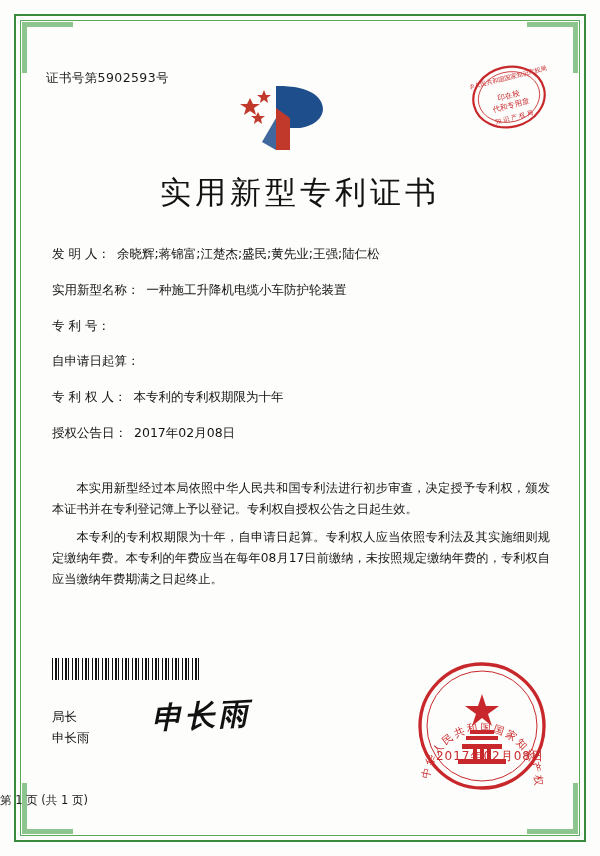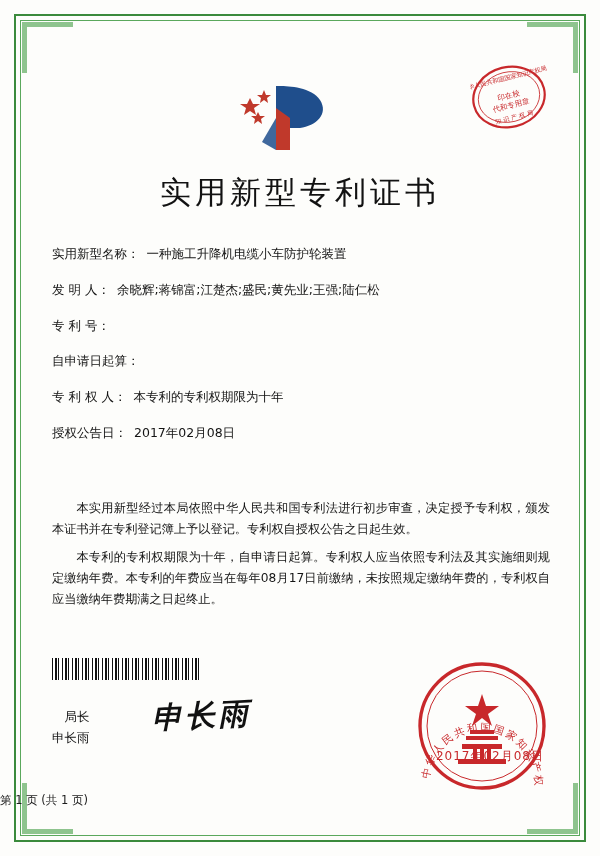--- a/index.html
+++ b/index.html
@@ -101,21 +101,21 @@
     margin-right: 7px;
   }
   .field-value {
     flex: 1;
   }
 
   
   .paragraphs {
     position: absolute;
     left: 52px;
-    top: 498px;
+    top: 478px;
     width: 498px;
     font-size: 12.2px;
     line-height: 1.72;
     color: #141414;
     text-align: justify;
   }
   .paragraphs p {
     margin: 0 0 7px 0;
     text-indent: 2em;
   }
@@ -139,21 +139,20 @@
   }
 
   
   .sig-label {
     position: absolute;
     left: 52px;
     top: 706px;
     font-size: 12.5px;
     color: #141414;
     line-height: 1.7;
-    text-align: right;
   }
   .sig-script {
     position: absolute;
     left: 152px;
     top: 696px;
     font-size: 30px;
     font-family: "DejaVu Serif", "Liberation Serif", serif;
     font-style: italic;
     font-weight: bold;
     color: #111;
@@ -193,20 +192,21 @@
 
 <div id="certificate">
 
   <div class="border-outer"></div>
   <div class="border-inner"></div>
   <div class="corner tl"></div>
   <div class="corner tr"></div>
   <div class="corner bl"></div>
   <div class="corner br"></div>
 
+  <div class="cert-number">证书号第5902593号</div>
 
   <div class="logo">
     <svg viewBox="0 0 110 78" width="110" height="78">
       <path d="M44 72 L44 8 C44 8 78 6 88 22 C97 36 84 48 68 50 L58 50 L58 72 Z" fill="#1f4e8c"></path>
       <path d="M44 72 L44 30 L58 40 L58 72 Z" fill="#c0392b"></path>
       <path d="M30 64 L44 40 L44 72 Z" fill="#1f4e8c" opacity="0.85"></path>
       <polygon points="18,20 21,26 28,26 22,30 24,37 18,33 12,37 14,30 8,26 15,26" fill="#c0392b"></polygon>
       <polygon points="32,12 34,17 39,17 35,20 36,25 32,22 28,25 29,20 25,17 30,17" fill="#c0392b"></polygon>
       <polygon points="26,34 28,38 33,38 29,41 30,46 26,43 22,46 23,41 19,38 24,38" fill="#c0392b"></polygon>
     </svg>
@@ -222,26 +222,26 @@
         <text x="39" y="50" font-size="7.5" fill="#c8282b" text-anchor="middle" font-family="DejaVu Sans, sans-serif">代和专用章</text>
         <text x="39" y="62" font-size="6.2" fill="#c8282b" text-anchor="middle" font-family="DejaVu Sans, sans-serif">知 识 产 权 局</text>
       </g>
     </svg>
   </div>
 
   <div class="title">实用新型专利证书</div>
 
   <div class="fields">
     <div class="field-row">
+      <span class="field-label">发 明 人：</span>
+      <span class="field-value">余晓辉;蒋锦富;江楚杰;盛民;黄先业;王强;陆仁松</span>
+    </div>
+    <div class="field-row">
       <span class="field-label">实用新型名称：</span>
       <span class="field-value">一种施工升降机电缆小车防护轮装置</span>
-    </div>
-    <div class="field-row">
-      <span class="field-label">发 明 人：</span>
-      <span class="field-value">余晓辉;蒋锦富;江楚杰;盛民;黄先业;王强;陆仁松</span>
     </div>
     <div class="field-row">
       <span class="field-label">专 利 号：</span>
     </div>
     <div class="field-row">
       <span class="field-label">自申请日起算：</span>
     </div>
     <div class="field-row">
       <span class="field-label">专 利 权 人：</span>
       <span class="field-value">本专利的专利权期限为十年</span>

